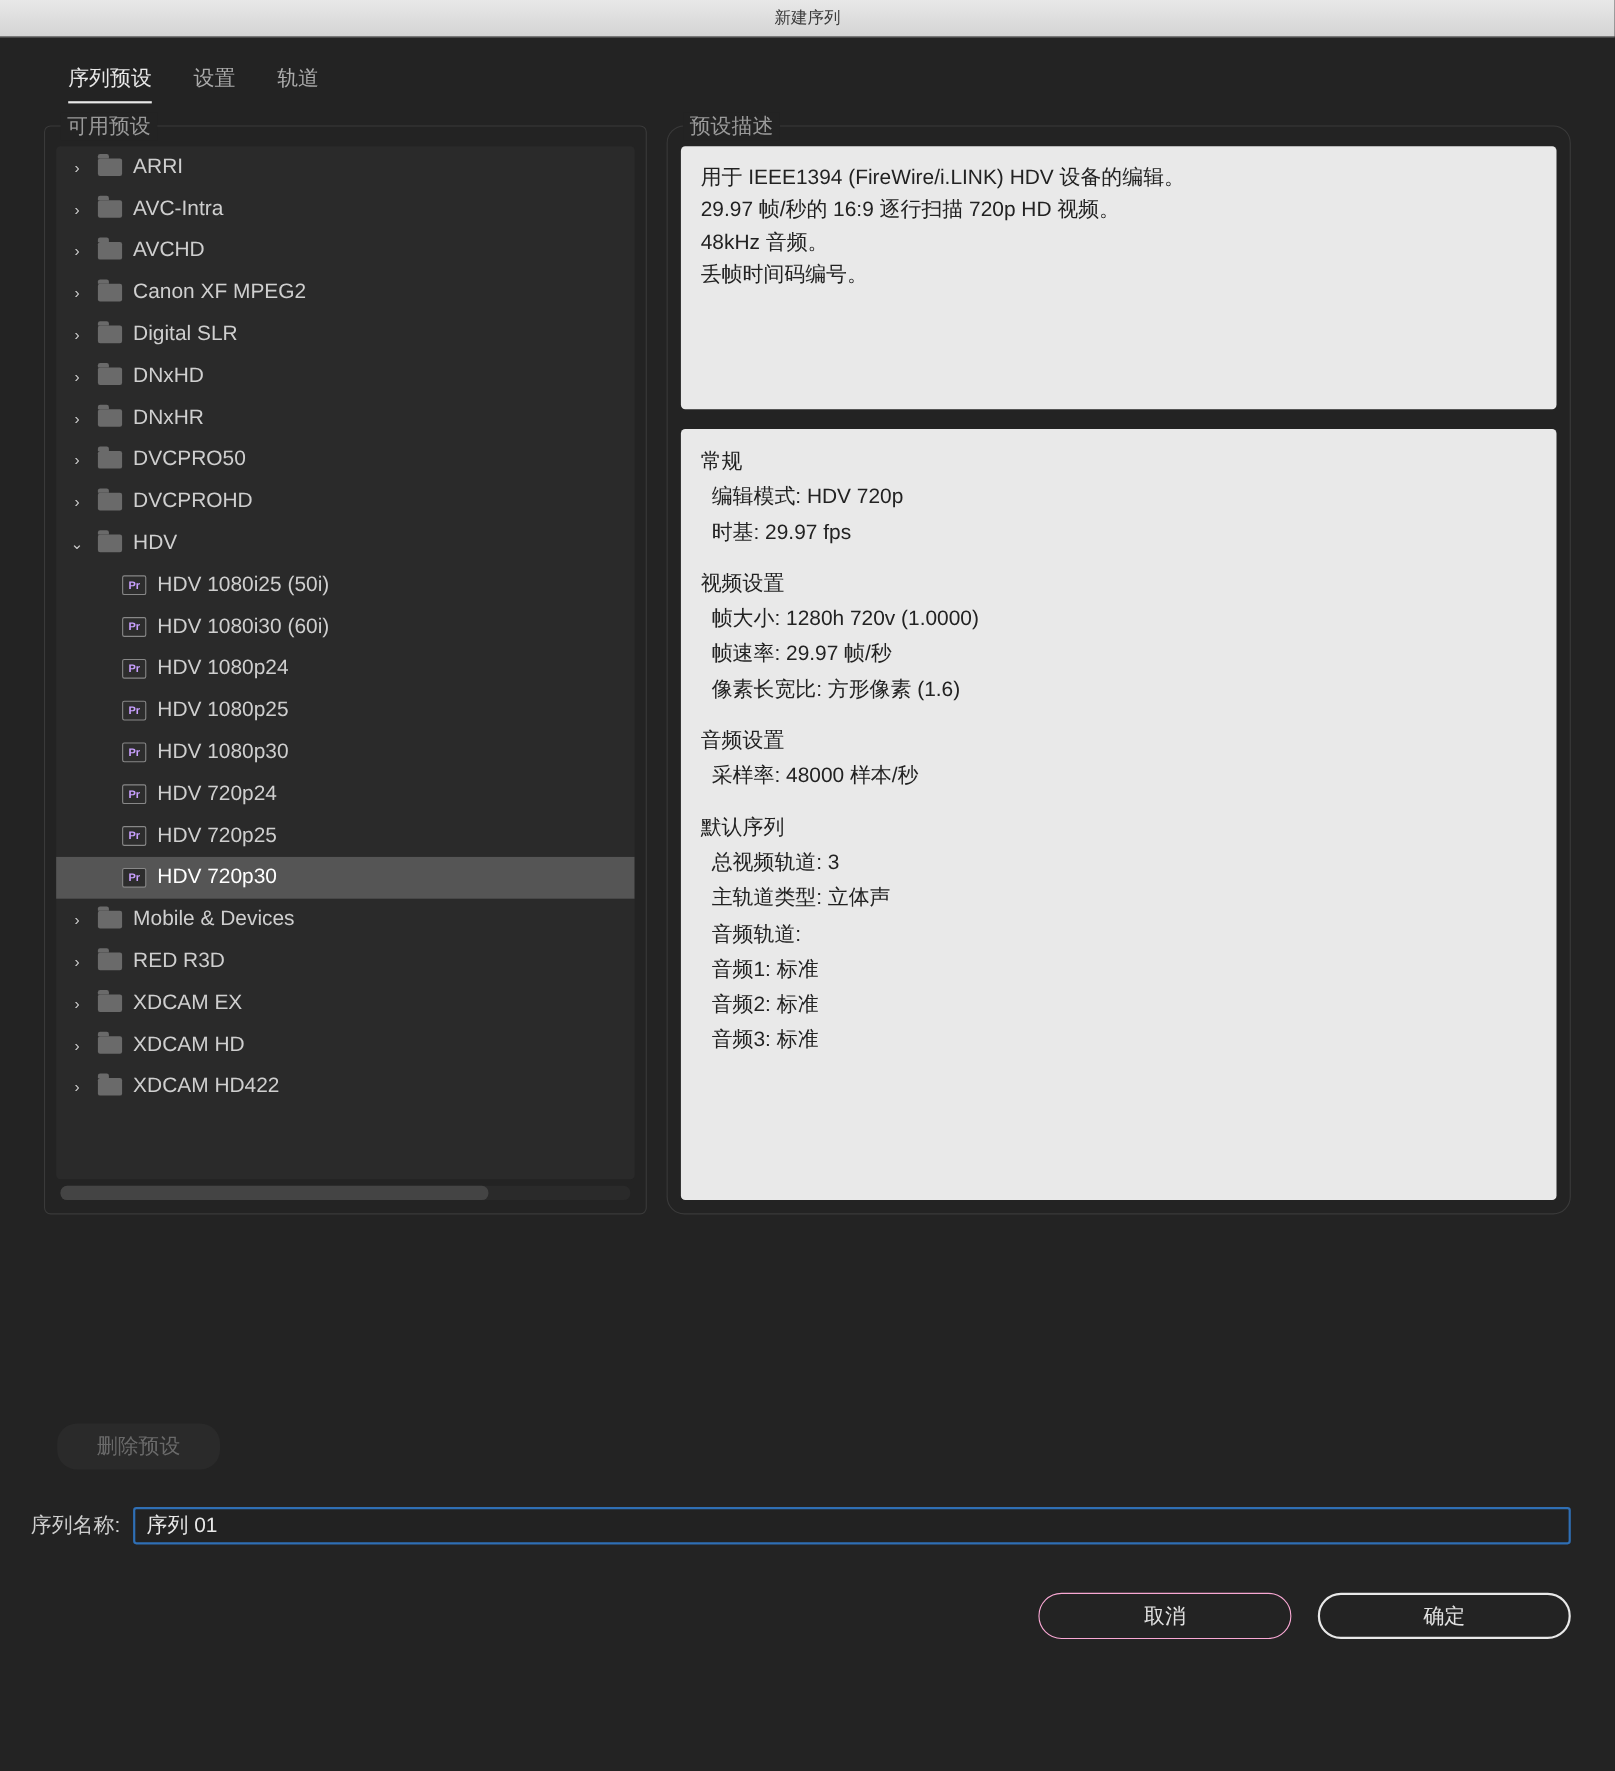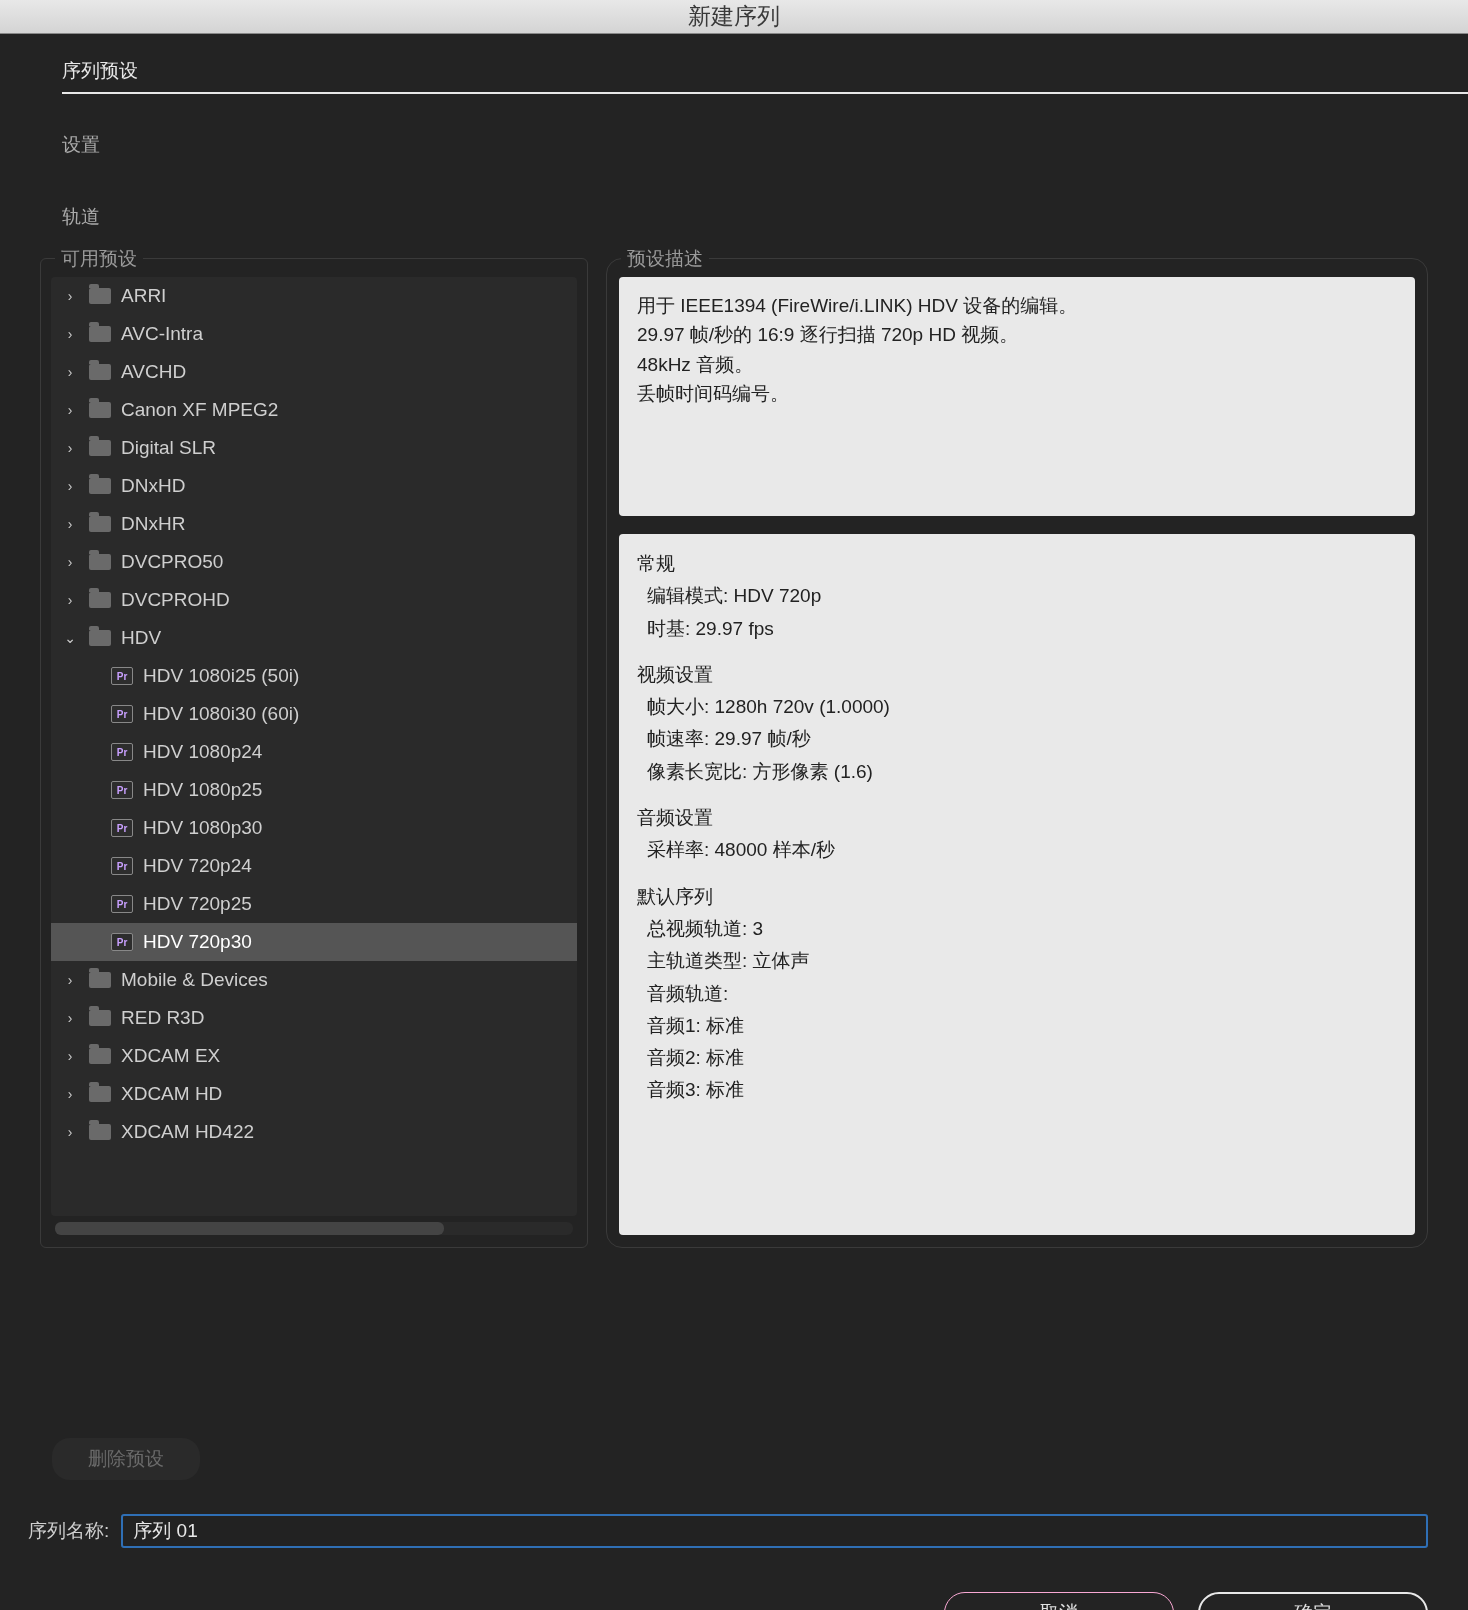--- a/index.html
+++ b/index.html
@@ -12,28 +12,27 @@
     overflow: hidden;
     font-size: 19px;
   }
   .titlebar {
     background: linear-gradient(#e8e8e8, #d4d4d4);
     height: 34px;
     display: flex;
     align-items: center;
     justify-content: center;
     color: #3a3a3a;
-    font-size: 23px;
+    font-size: 15px;
     border-bottom: 1px solid #888;
   }
   .tabs {
     display: flex;
     gap: 38px;
     padding: 24px 0 0 62px;
-    flex-direction: column;
   }
   .tab {
     color: #aaa;
     padding-bottom: 8px;
     cursor: pointer;
     font-size: 19px;
   }
   .tab.active {
     color: #e8e8e8;
     border-bottom: 2px solid #e8e8e8;

